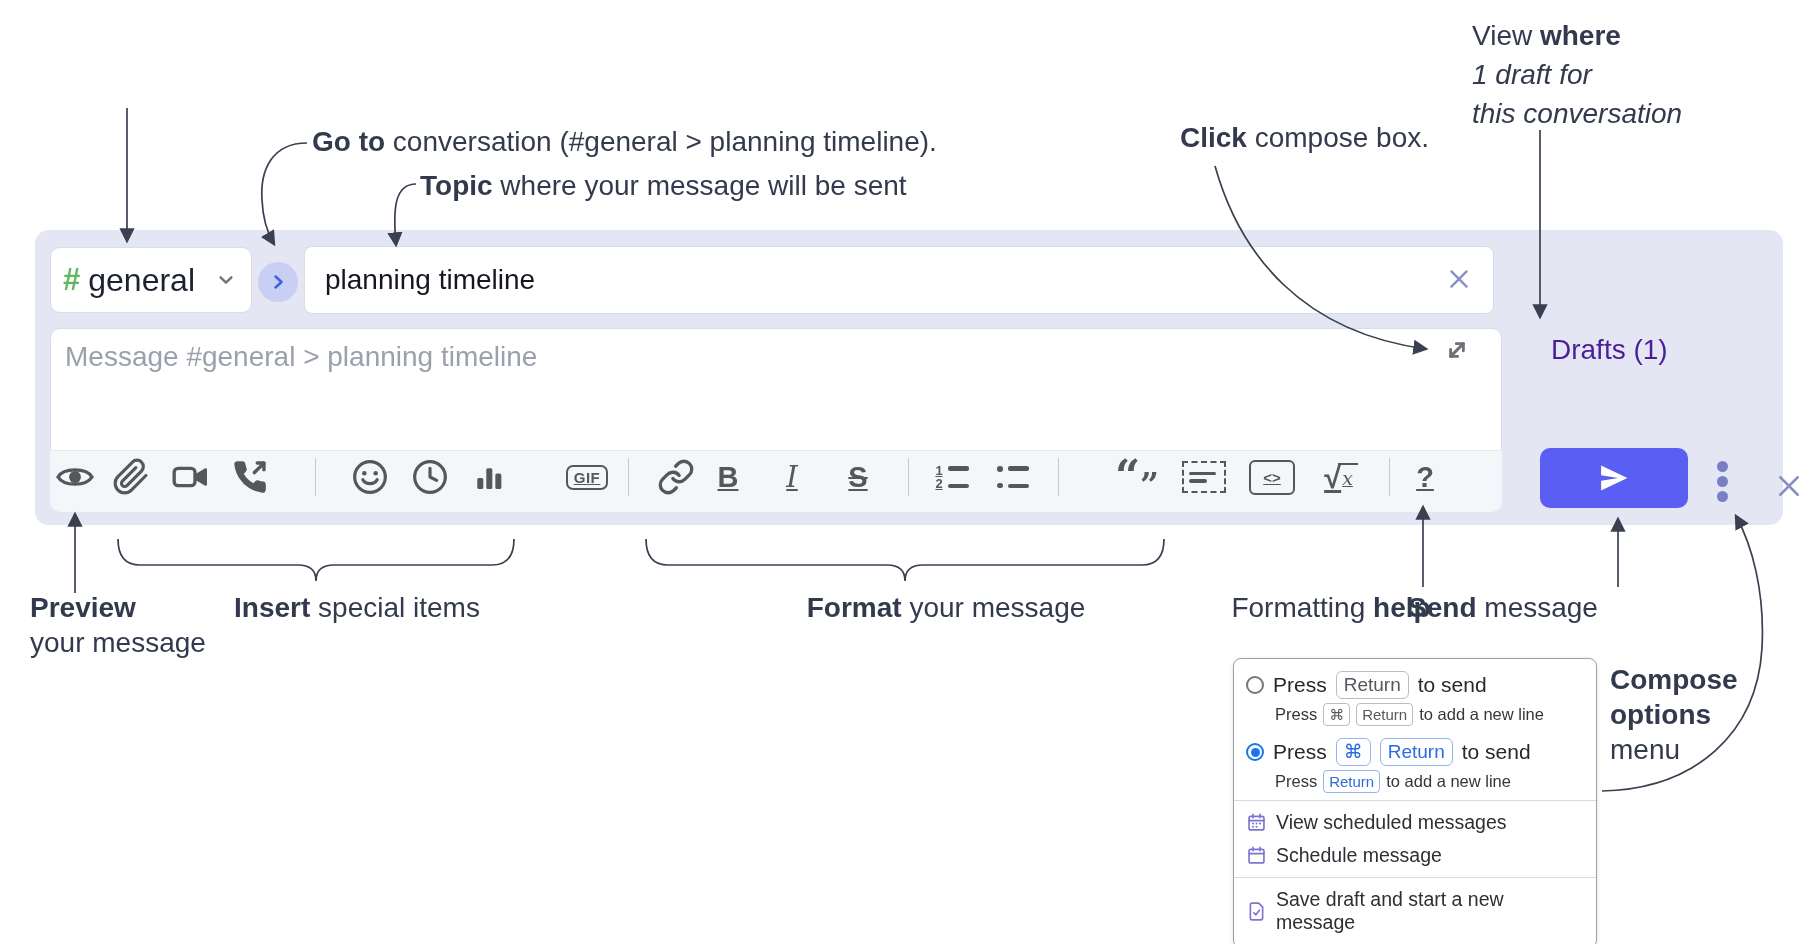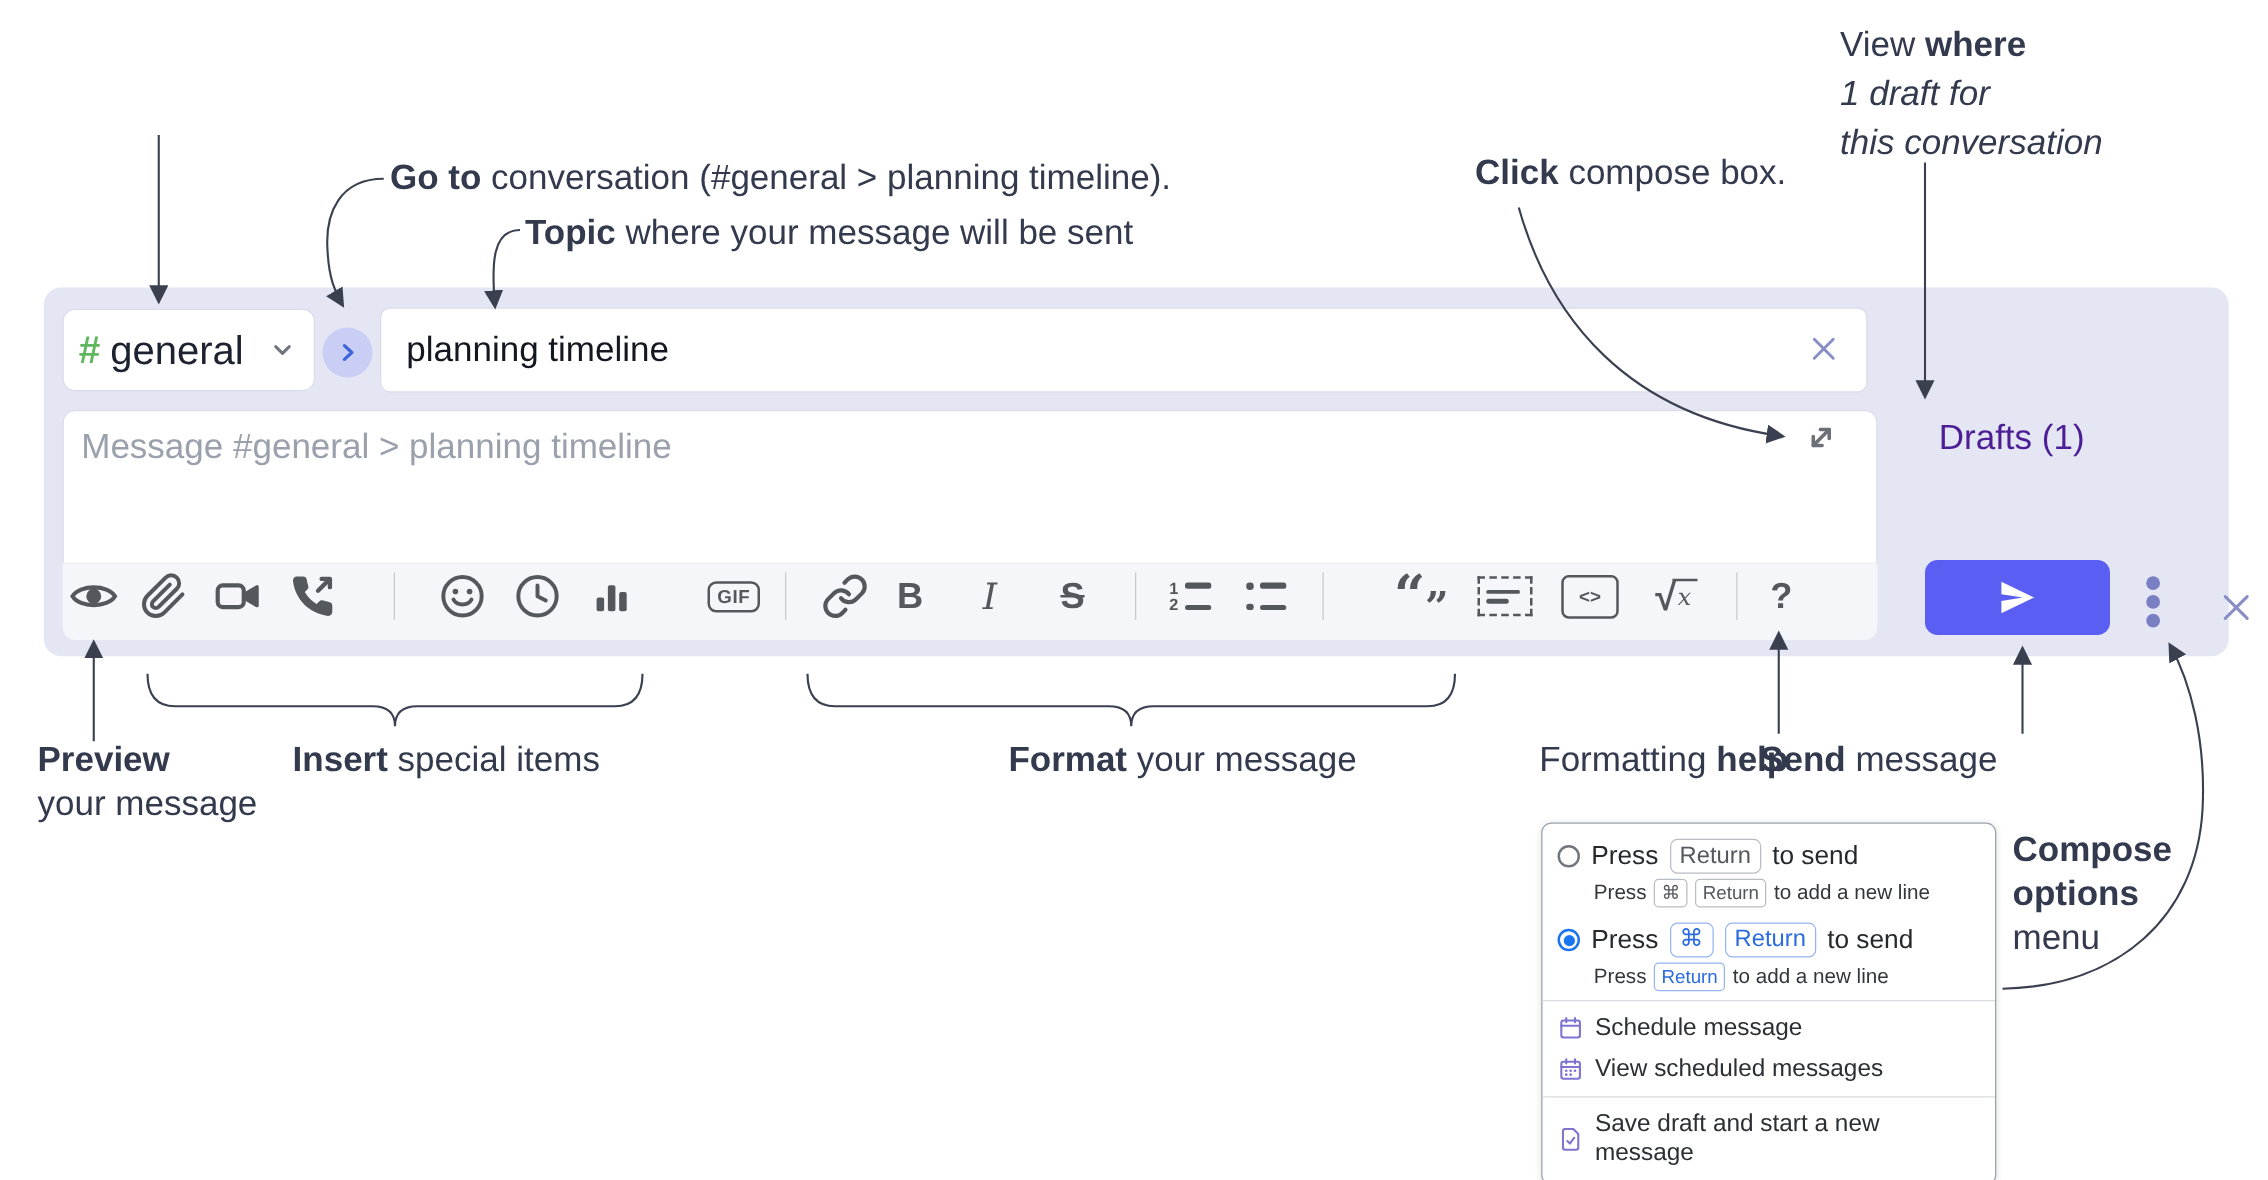--- a/index.html
+++ b/index.html
@@ -26,21 +26,21 @@
   #closex{position:absolute;left:1736px;top:238px;width:36px;height:36px;}
   #msgbox{position:absolute;left:50px;top:328px;width:1452px;height:184px;background:#fff;border:1px solid #dadce8;
           border-radius:10px;box-sizing:border-box;}
   #msgbox textarea{position:absolute;left:12px;top:10px;width:1350px;height:100px;border:0;outline:0;resize:none;
           font-family:inherit;font-size:28px;color:#14171f;background:transparent;}
   #msgbox textarea::placeholder{color:#9aa0ac;opacity:1;}
   #expandicon{position:absolute;left:1440px;top:333px;width:36px;height:36px;cursor:pointer;}
   #toolbar{position:absolute;left:50px;top:450px;width:1452px;height:62px;background:#f5f6f9;border-top:1px solid #e6e8ef;
            border-radius:0 0 10px 10px;box-sizing:border-box;}
   .tb{position:absolute;top:454px;height:46px;width:50px;display:flex;align-items:center;justify-content:center;
-      transform:translateX(-50%);cursor:pointer;color:#54575c;}
+      transform:translateX(-50%);cursor:pointer;color:#54575c;text-decoration:underline;}
   .tbdiv{position:absolute;top:458px;width:1px;height:38px;background:#c6c9cf;}
   .tb .tg{font-size:29px;color:#54575c;}
   .gifbox{border:2.4px solid #54575c;border-radius:7px;padding:2px 6px;font-size:15px;font-weight:700;letter-spacing:.5px;color:#54575c;}
   .codebox{border:2.4px solid #54575c;border-radius:6px;width:42px;height:31px;display:flex;align-items:center;justify-content:center;
            font-size:15px;font-weight:700;color:#54575c;}
   .spoil{width:44px;height:32px;border:2.4px dashed #54575c;box-sizing:border-box;display:flex;flex-direction:column;
          justify-content:center;align-items:flex-start;gap:4px;padding-left:5px;}
   .spoil div{height:3.5px;background:#54575c;border-radius:2px;}
   .listic{display:flex;gap:5px;align-items:center;}
   .listic .c1{display:flex;flex-direction:column;justify-content:space-between;height:26px;font-size:13px;font-weight:700;
@@ -328,39 +328,39 @@
       <span>Press</span>
       <span class="key blue">Return</span>
       <span>to add a new line</span>
     </div>
     <div class="sec">
       <div class="mi">
         <span style="display:flex">
           <svg width="21" height="21" viewBox="0 0 24 24" stroke="#7d74d2" stroke-width="1.9" fill="none" stroke-linecap="round">
               <rect x="3.5" y="5" width="17" height="15.5" rx="2"></rect>
               <path d="M3.5,9.8 L20.5,9.8 M8,2.8 L8,6.6 M16,2.8 L16,6.6"></path>
-            </svg>
-        </span>
-        <span>Schedule message</span>
-      </div>
-      <div class="mi">
-        <span style="display:flex">
-          <svg width="21" height="21" viewBox="0 0 24 24" stroke="#7d74d2" stroke-width="1.9" fill="none" stroke-linecap="round">
-              <rect x="3.5" y="5" width="17" height="15.5" rx="2"></rect>
-              <path d="M3.5,9.8 L20.5,9.8 M8,2.8 L8,6.6 M16,2.8 L16,6.6"></path>
               <g fill="#7d74d2" stroke="none">
                 <circle cx="8" cy="13.2" r="1.2"></circle>
                 <circle cx="12" cy="13.2" r="1.2"></circle>
                 <circle cx="16" cy="13.2" r="1.2"></circle>
                 <circle cx="8" cy="16.8" r="1.2"></circle>
                 <circle cx="12" cy="16.8" r="1.2"></circle>
               </g>
             </svg>
         </span>
         <span>View scheduled messages</span>
+      </div>
+      <div class="mi">
+        <span style="display:flex">
+          <svg width="21" height="21" viewBox="0 0 24 24" stroke="#7d74d2" stroke-width="1.9" fill="none" stroke-linecap="round">
+              <rect x="3.5" y="5" width="17" height="15.5" rx="2"></rect>
+              <path d="M3.5,9.8 L20.5,9.8 M8,2.8 L8,6.6 M16,2.8 L16,6.6"></path>
+            </svg>
+        </span>
+        <span>Schedule message</span>
       </div>
     </div>
     <div class="sec" style="padding-bottom:8px">
       <div class="mi">
         <span style="display:flex">
           <svg width="21" height="21" viewBox="0 0 24 24" stroke="#7d74d2" stroke-width="1.9" fill="none" stroke-linecap="round" stroke-linejoin="round">
               <path d="M5,4.5 Q5,2.5 7,2.5 L14.5,2.5 L19,7 L19,19.5 Q19,21.5 17,21.5 L7,21.5 Q5,21.5 5,19.5 Z"></path>
               <polyline points="9,13.5 11.3,15.8 15.3,10.5"></polyline>
             </svg>
         </span>

